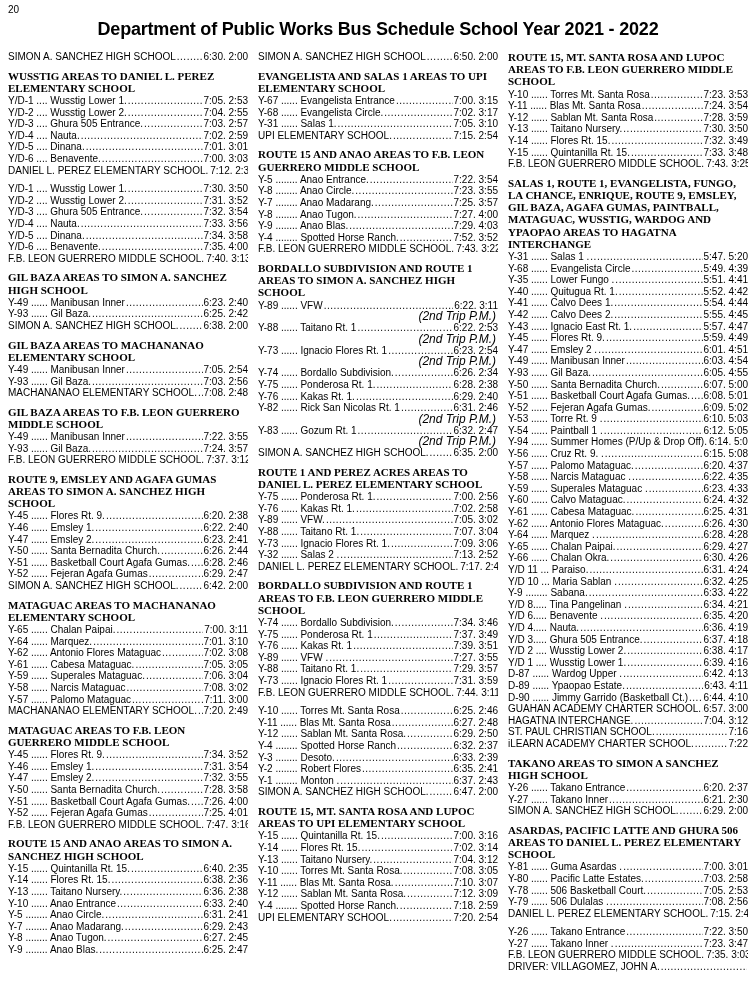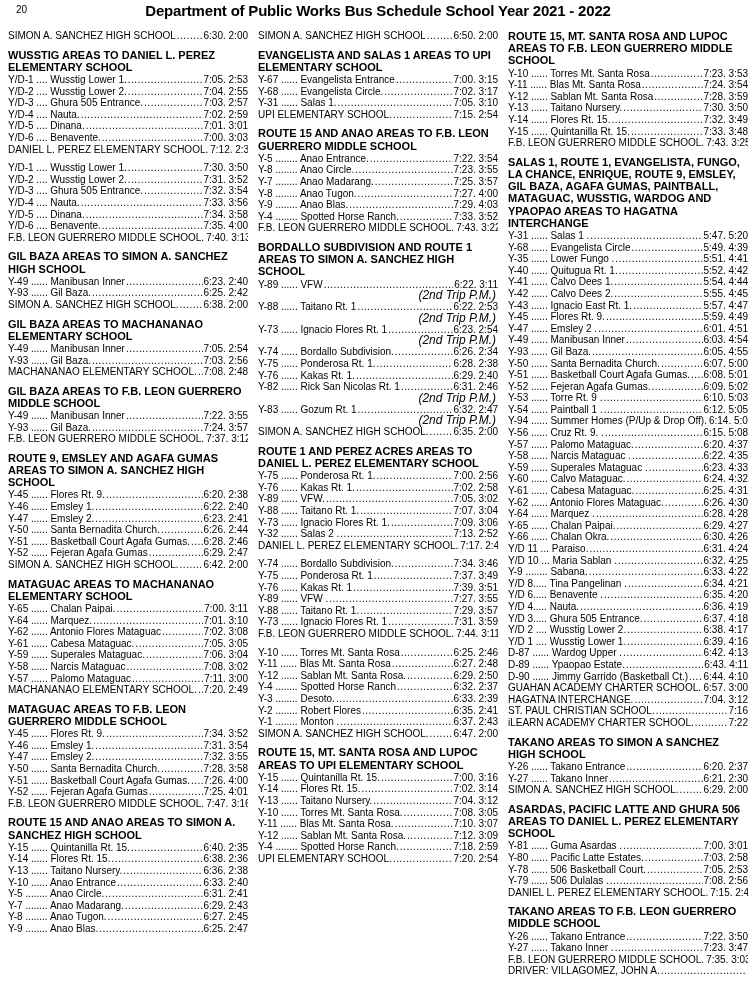--- a/index.html
+++ b/index.html
@@ -16,30 +16,30 @@
   }
   #page {
     position: relative;
     width: 756px;
     height: 1000px;
     padding: 0;
     box-sizing: border-box;
   }
   .page-num {
     position: absolute;
-    left: 16px;
+    left: 8px;
     top: 4px;
     font-size: 10px;
     font-weight: normal;
   }
   .doc-title {
     text-align: center;
-    font-size: 15px;
+    font-size: 18px;
     font-weight: bold;
-    padding-top: 2px;
+    padding-top: 19px;
     padding-bottom: 4px;
     letter-spacing: -0.2px;
   }
   .columns {
     display: flex;
     flex-direction: row;
     gap: 10px;
     padding: 0 8px;
     box-sizing: border-box;
     height: 965px;
@@ -51,20 +51,21 @@
   }
   .section {
     margin-bottom: 7px;
   }
   .sec-title {
     font-weight: bold;
     font-size: 11px;
     line-height: 12.2px;
     margin-bottom: 1px;
     text-transform: uppercase;
+    font-family: Liberation Serif, serif;
   }
   .row {
     font-size: 10px;
     line-height: 11.6px;
     display: flex;
     align-items: baseline;
     white-space: nowrap;
     overflow: hidden;
   }
   .row .label {
@@ -453,21 +454,21 @@
             <span class="times">7:27.  4:00</span>
           </div>
           <div class="row">
             <span class="label">Y-9 ........ Anao Blas.</span>
             <span class="dots">................................................................................</span>
             <span class="times">7:29.  4:03</span>
           </div>
           <div class="row">
             <span class="label">Y-4 ........ Spotted Horse Ranch.</span>
             <span class="dots">................................................................................</span>
-            <span class="times">7:33.  3:52</span>
+            <span class="times">7:52.  3:52</span>
           </div>
           <div class="row">
             <span class="label">F.B. LEON GUERRERO MIDDLE SCHOOL.</span>
             <span class="dots">................................................................................</span>
             <span class="times">7:43.  3:22</span>
           </div>
         </div>
         <div class="section">
           <div class="sec-title">BORDALLO SUBDIVISION AND ROUTE 1 AREAS TO SIMON A. SANCHEZ HIGH SCHOOL</div>
           <div class="row">
@@ -553,20 +554,21 @@
             <span class="dots">................................................................................</span>
             <span class="times">7:13.  2:52</span>
           </div>
           <div class="row">
             <span class="label">DANIEL L. PEREZ ELEMENTARY SCHOOL.</span>
             <span class="dots">................................................................................</span>
             <span class="times">7:17.  2:45</span>
           </div>
         </div>
         <div class="section">
+          <div class="sec-title">BORDALLO SUBDIVISION AND ROUTE 1 AREAS TO F.B. LEON GUERRERO MIDDLE SCHOOL</div>
           <div class="row">
             <span class="label">Y-74 ...... Bordallo Subdivision.</span>
             <span class="dots">................................................................................</span>
             <span class="times">7:34.  3:46</span>
           </div>
           <div class="row">
             <span class="label">Y-75 ...... Ponderosa Rt. 1</span>
             <span class="dots">................................................................................</span>
             <span class="times">7:37.  3:49</span>
           </div>
@@ -979,21 +981,20 @@
             <span class="dots">................................................................................</span>
             <span class="times">7:08.  2:56</span>
           </div>
           <div class="row">
             <span class="label">DANIEL L. PEREZ ELEMENTARY SCHOOL.</span>
             <span class="dots">................................................................................</span>
             <span class="times">7:15.  2:41</span>
           </div>
         </div>
         <div class="section">
-          <div class="sec-title">TAKANO AREAS TO F.B. LEON GUERRERO MIDDLE SCHOOL</div>
           <div class="row">
             <span class="label">Y-26 ...... Takano Entrance</span>
             <span class="dots">................................................................................</span>
             <span class="times">7:22.  3:50</span>
           </div>
           <div class="row">
             <span class="label">Y-27 ...... Takano Inner .</span>
             <span class="dots">................................................................................</span>
             <span class="times">7:23.  3:47</span>
           </div>

